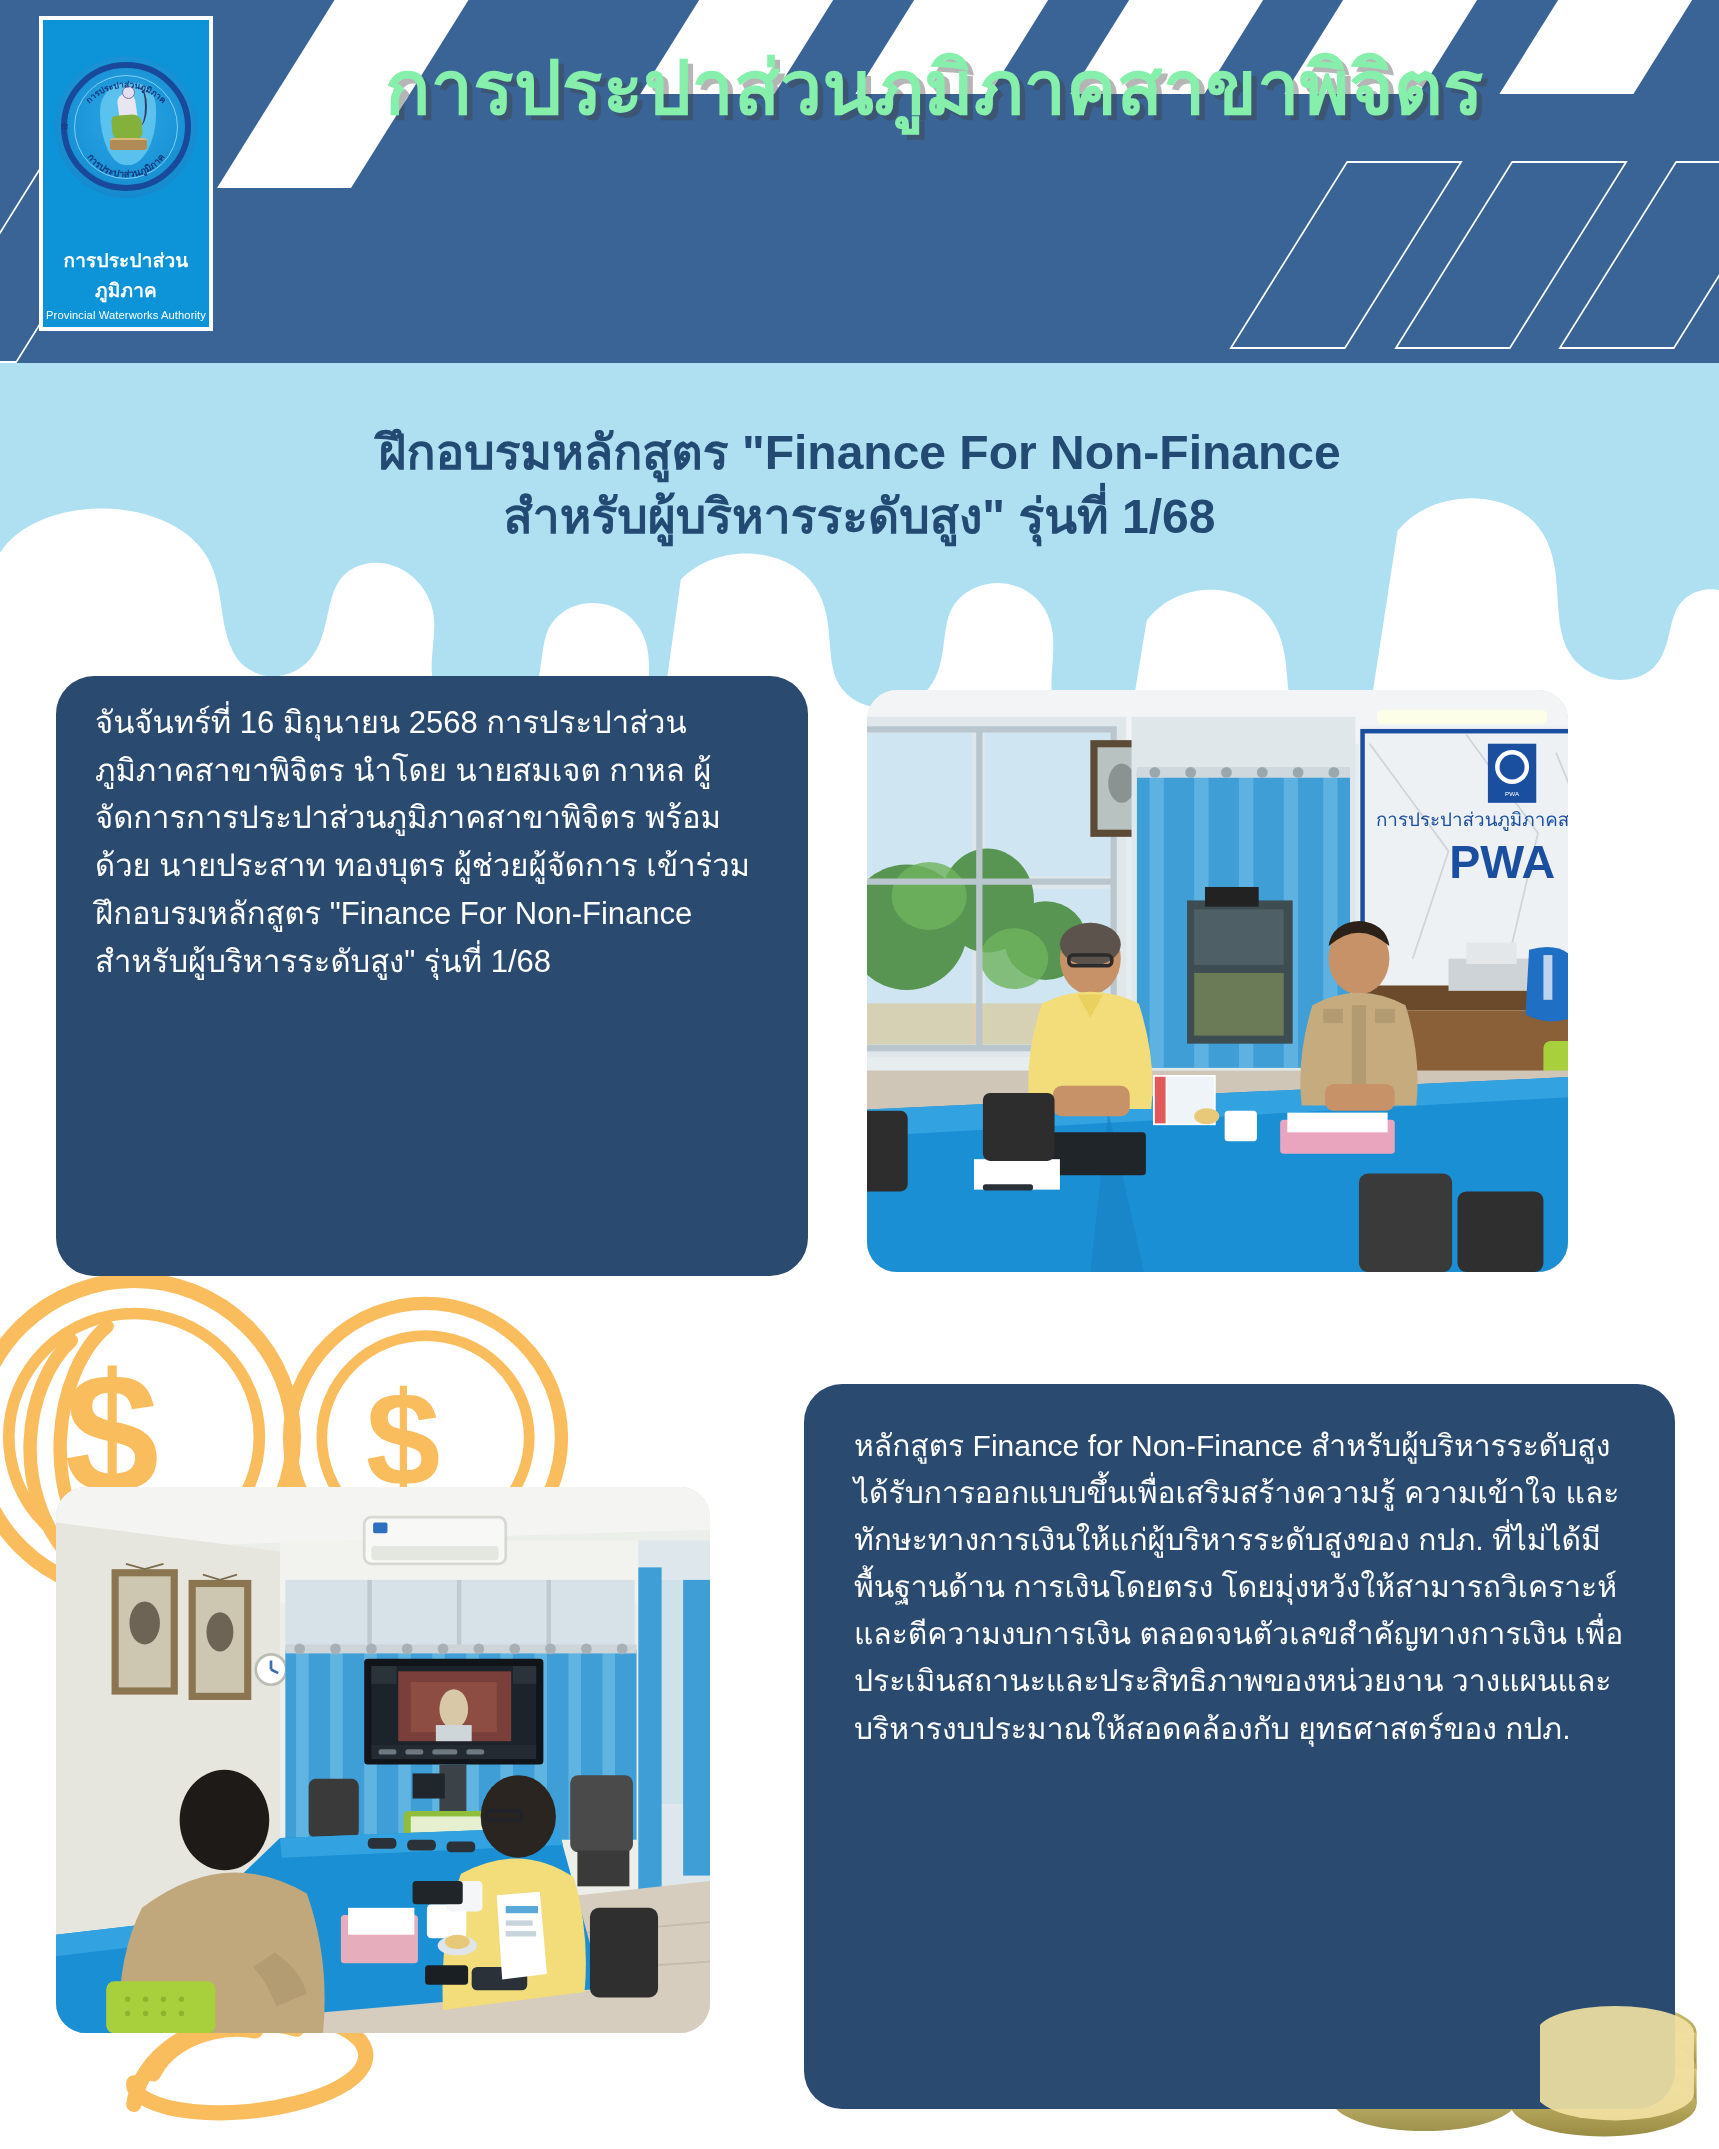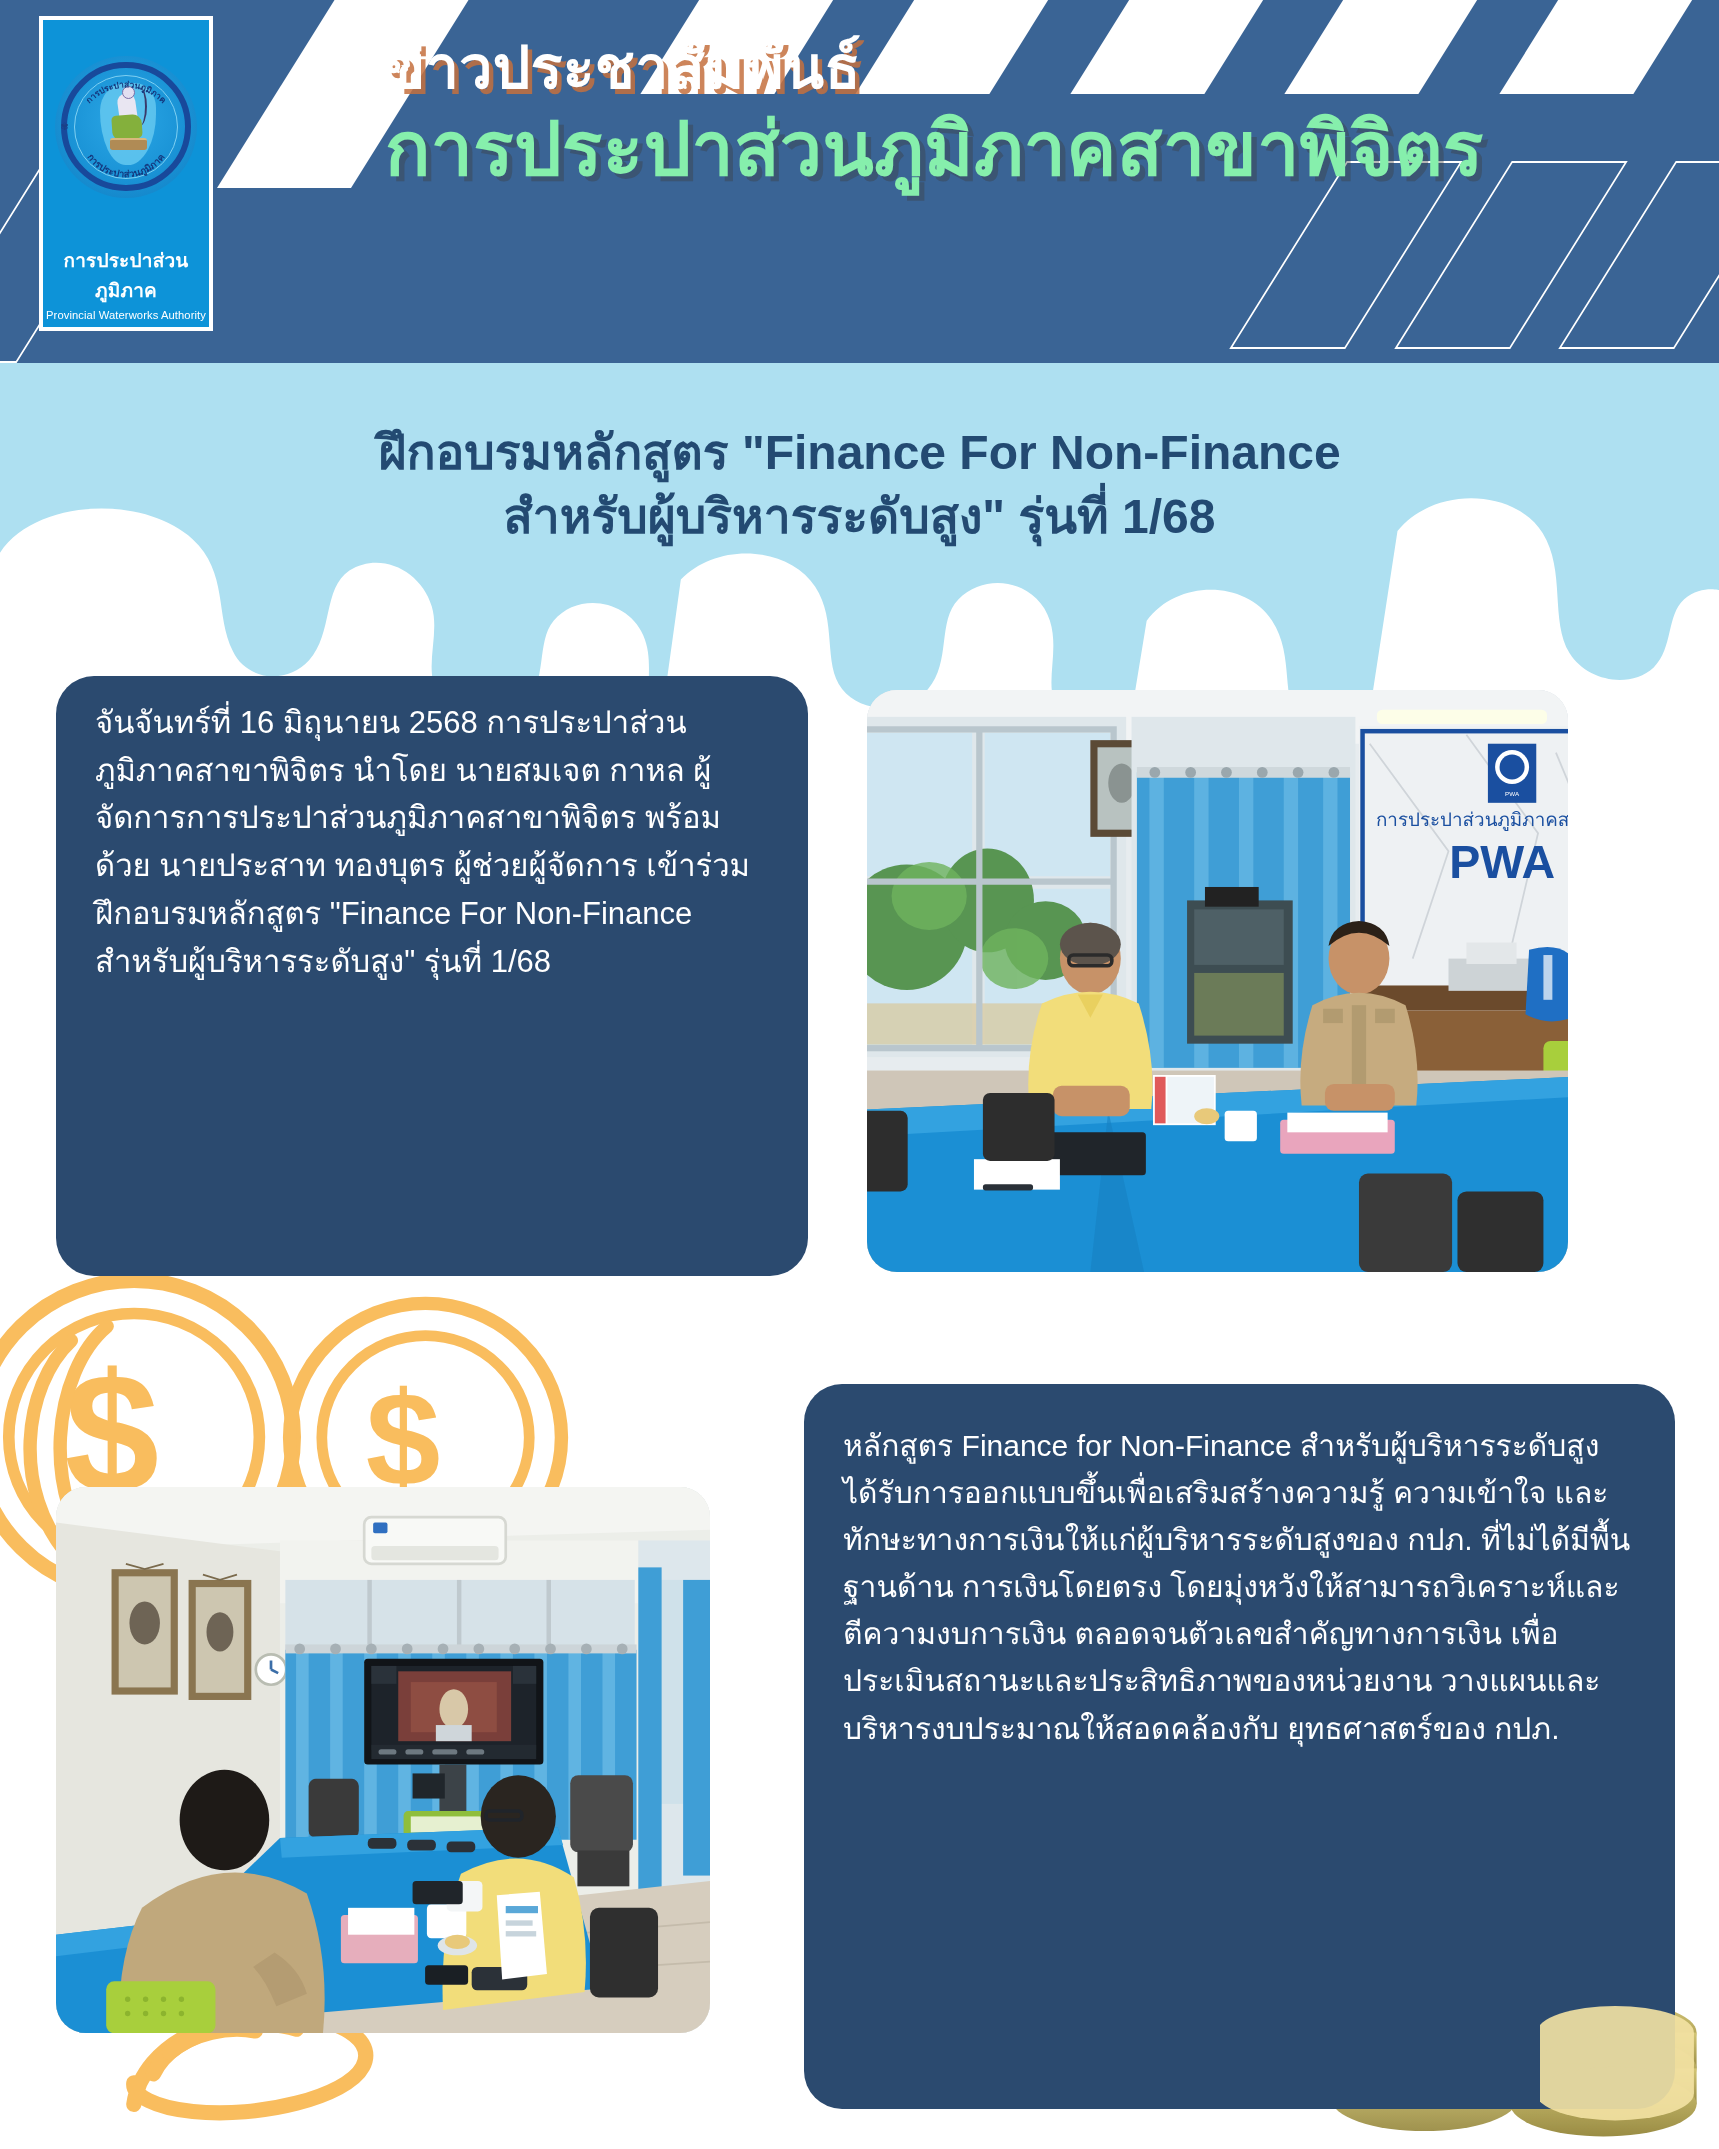--- a/index.html
+++ b/index.html
@@ -175,21 +175,21 @@
     z-index: 3;
   }
   .card-left {
     left: 56px; top: 676px;
     width: 752px; height: 600px;
     padding: 23px 39px;
   }
   .card-right {
     left: 804px; top: 1384px;
     width: 871px; height: 725px;
-    padding: 38px 39px;
+    padding: 38px 50px;
   }
   .card-right .card-text { font-size: 30px; line-height: 1.57; }
 
   .photo {
     position: absolute;
     border-radius: 30px;
     overflow: hidden;
     z-index: 5;
     background: #cfd8dd;
   }
@@ -245,21 +245,20 @@
             <textPath href="#arcBot" startOffset="50%" text-anchor="middle">การประปาส่วนภูมิภาค</textPath>
           </text>
         </svg>
         <div class="logo-seal-dot">✾</div>
       </div>
       <div class="logo-th">การประปาส่วนภูมิภาค</div>
       <div class="logo-en">Provincial Waterworks Authority</div>
     </div>
 
     <div class="hdr-titles">
-      <div class="hdr-line1">ข่าวประชาสัมพันธ์</div>
       <div class="hdr-line2">การประปาส่วนภูมิภาคสาขาพิจิตร</div>
     </div>
   </div>
 
   <div class="blue-band">
     <svg class="drip-svg" viewBox="0 0 1920 330" preserveAspectRatio="none">
       <path fill="#ffffff" d="M0,120 C40,60 160,55 215,105 C255,142 240,190 260,230
         C275,262 320,268 345,240 C372,210 360,160 390,140 C425,118 470,140 482,180
         C492,214 470,252 492,284 C512,312 560,318 585,292 C612,264 598,220 618,196
         C645,164 700,172 718,212 C733,246 714,280 735,306 C752,327 790,330 808,312 L830,330 L0,330 Z"></path>

